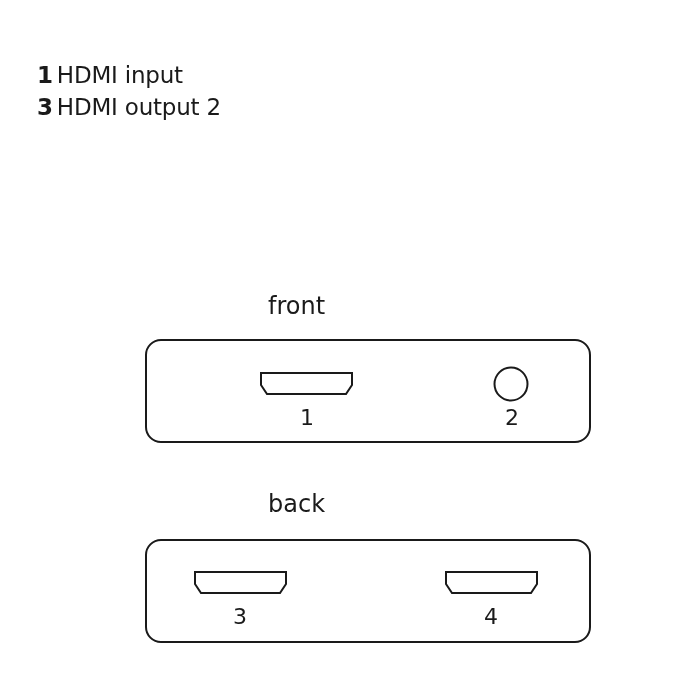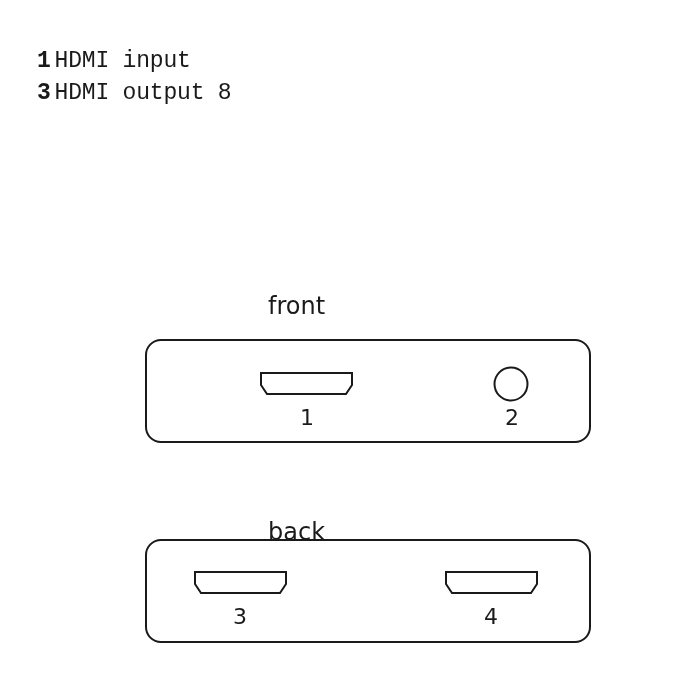--- a/index.html
+++ b/index.html
@@ -1,52 +1,52 @@
 <!DOCTYPE html>
 <html><head>
 <meta charset="utf-8">
 <style>
   html, body { margin:0; padding:0; background:#ffffff; }
   body { width:700px; height:700px; position:relative; overflow:hidden;
          font-family:"DejaVu Sans", sans-serif; color:#1a1a1a; }
-  .legend { position:absolute; left:37px; top:46px;font-family:Liberation Mono, monospace; }
+  .legend { position:absolute; left:37px; top:60px; }
   .legend-row { font-size:23px; line-height:31.5px; white-space:nowrap; letter-spacing:-0.2px; }
   .legend-num { font-weight:bold; margin-right:4px; }
   .view-label { position:absolute; font-size:24px; text-align:left; width:200px; }
   .panel { position:absolute; left:145px; width:446px; height:104px;
            border:2px solid #1a1a1a; border-radius:16px; box-sizing:border-box; }
   .port-label { position:absolute; font-size:22px; text-align:center; width:40px; }
   svg.port { position:absolute; overflow:visible; }
 </style>
 </head>
 <body>
 
 <div class="legend">
   <div class="legend-row">
     <span class="legend-num">1</span><span>HDMI input</span>
   </div>
   <div class="legend-row">
-    <span class="legend-num">3</span><span>HDMI output 8</span>
+    <span class="legend-num">3</span><span>HDMI output 2</span>
   </div>
 </div>
 
 <div class="view-label" style="left:268px; top:292px;">front</div>
 <div class="panel" style="top:339px;"></div>
 
 <svg class="port" style="left:260px; top:372px;" width="94" height="24">
   <polygon points="1,1 92,1 92,13 86,22 7,22 1,13" fill="none" stroke="#1a1a1a" stroke-width="2"></polygon>
 </svg>
 <div class="port-label" style="left:287px; top:405px;">1</div>
 
 <svg class="port" style="left:493px; top:366px;" width="36" height="36">
   <circle cx="18" cy="18" r="16.5" fill="none" stroke="#1a1a1a" stroke-width="2"></circle>
 </svg>
 <div class="port-label" style="left:492px; top:405px;">2</div>
 
-<div class="view-label" style="left:268px; top:518px;">back</div>
+<div class="view-label" style="left:268px; top:490px;">back</div>
 <div class="panel" style="top:539px;"></div>
 
 <svg class="port" style="left:194px; top:571px;" width="94" height="24">
   <polygon points="1,1 92,1 92,13 86,22 7,22 1,13" fill="none" stroke="#1a1a1a" stroke-width="2"></polygon>
 </svg>
 <div class="port-label" style="left:220px; top:604px;">3</div>
 
 <svg class="port" style="left:445px; top:571px;" width="94" height="24">
   <polygon points="1,1 92,1 92,13 86,22 7,22 1,13" fill="none" stroke="#1a1a1a" stroke-width="2"></polygon>
 </svg>

